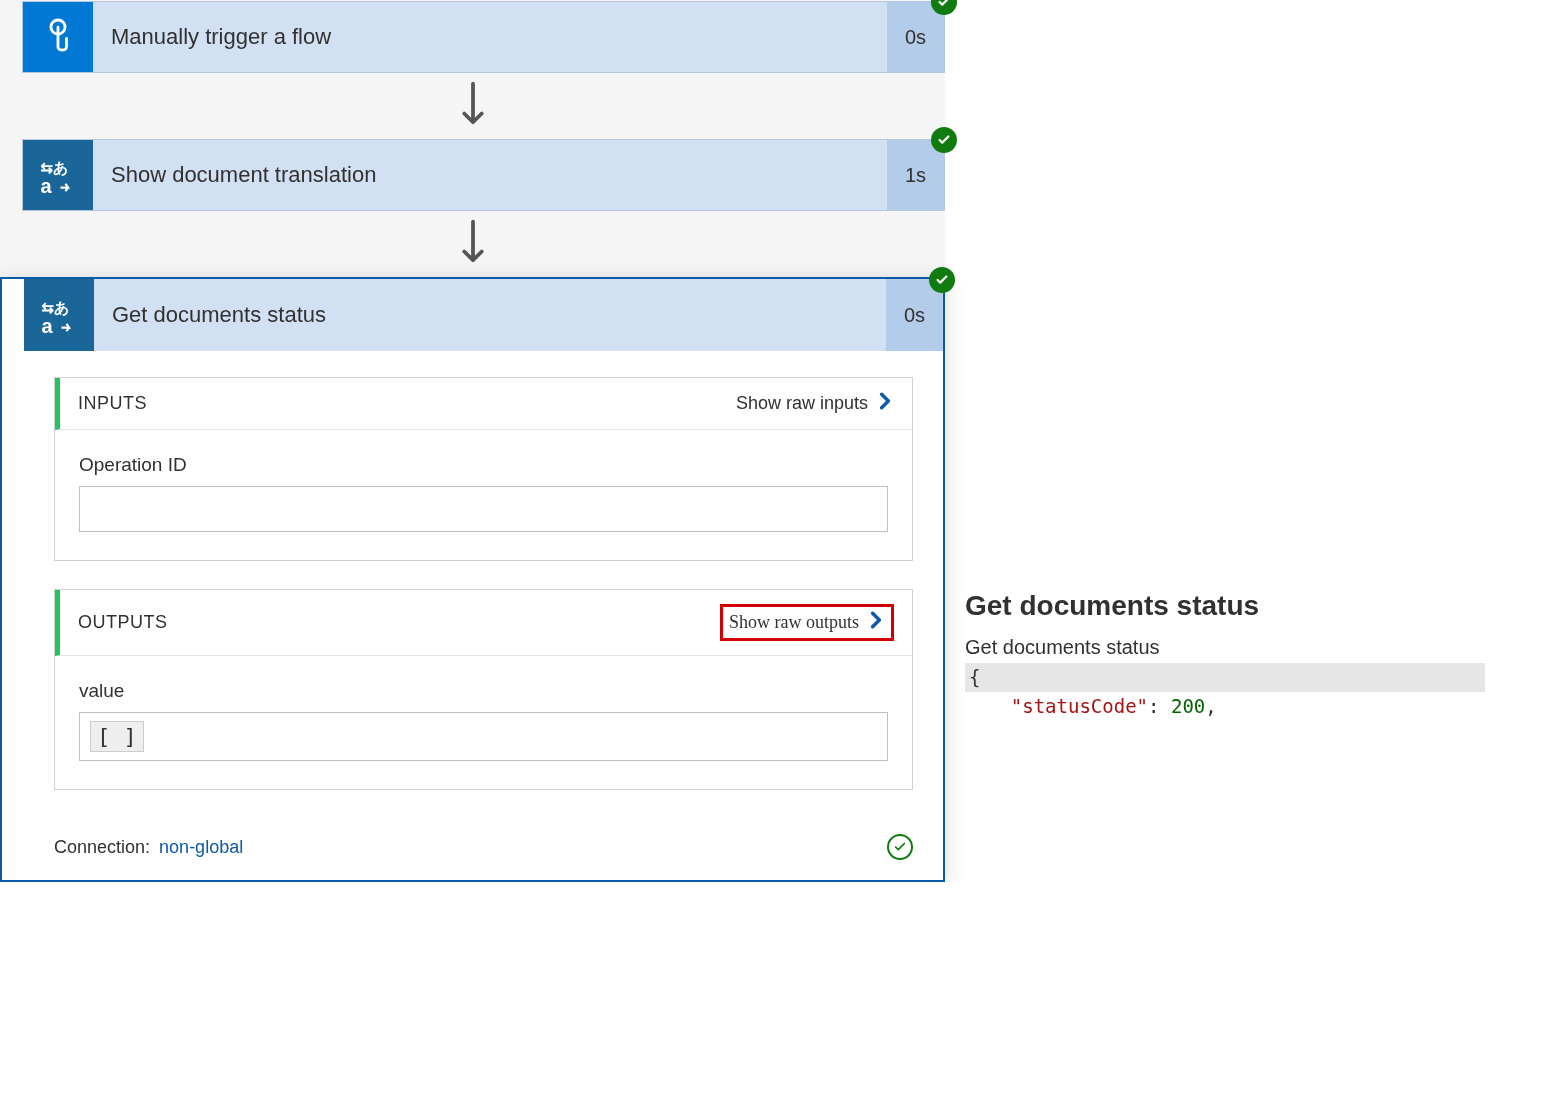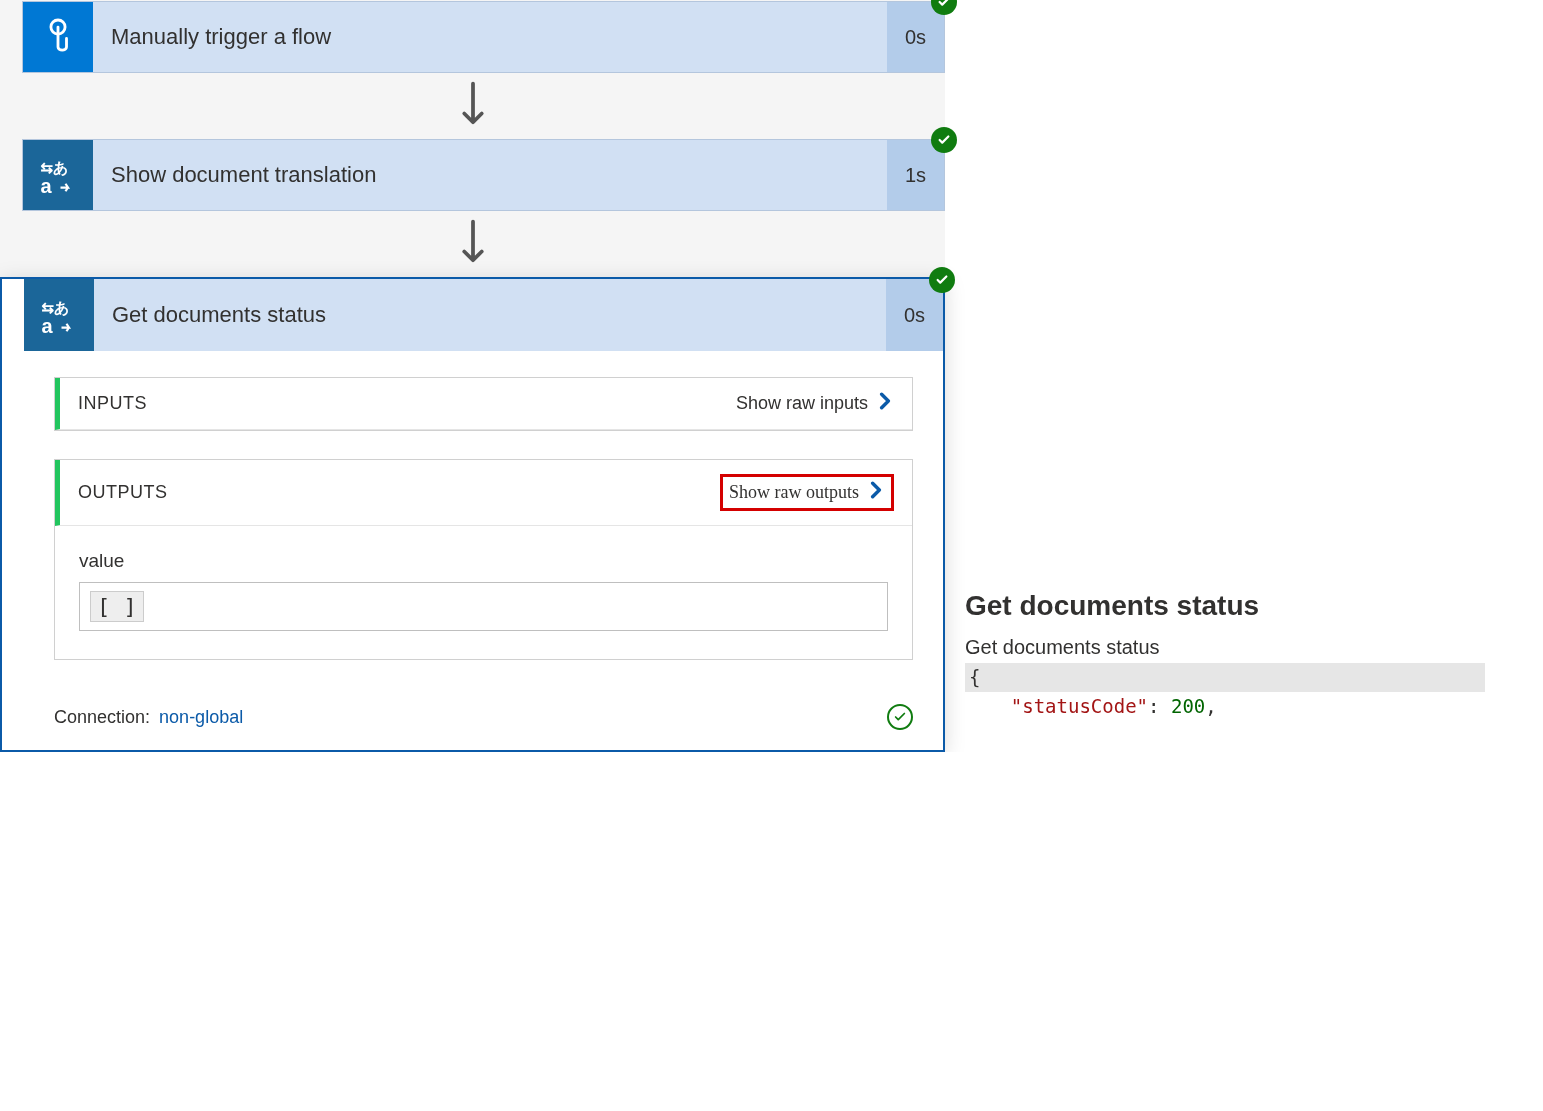--- a/index.html
+++ b/index.html
@@ -268,20 +268,24 @@
           <div class="panel-header">
             <span class="panel-title">INPUTS</span>
             <span class="show-raw">
               <span>Show raw inputs</span>
               <span class="chev">
                 <svg width="18" height="18" viewBox="0 0 16 16">
                     <path d="M5 2 l6 6 -6 6" stroke="#0b5aa8" stroke-width="3" fill="none" stroke-linecap="round" stroke-linejoin="round"></path>
                   </svg>
               </span>
             </span>
+          </div>
+          <div class="panel-content">
+            <div class="field-label">Operation ID</div>
+            <input class="field-input" value="" style="">
           </div>
         </div>
 
         <div class="panel">
           <div class="panel-header">
             <span class="panel-title">OUTPUTS</span>
             <span class="show-raw highlight">
               <span>Show raw outputs</span>
               <span class="chev">
                 <svg width="18" height="18" viewBox="0 0 16 16">

